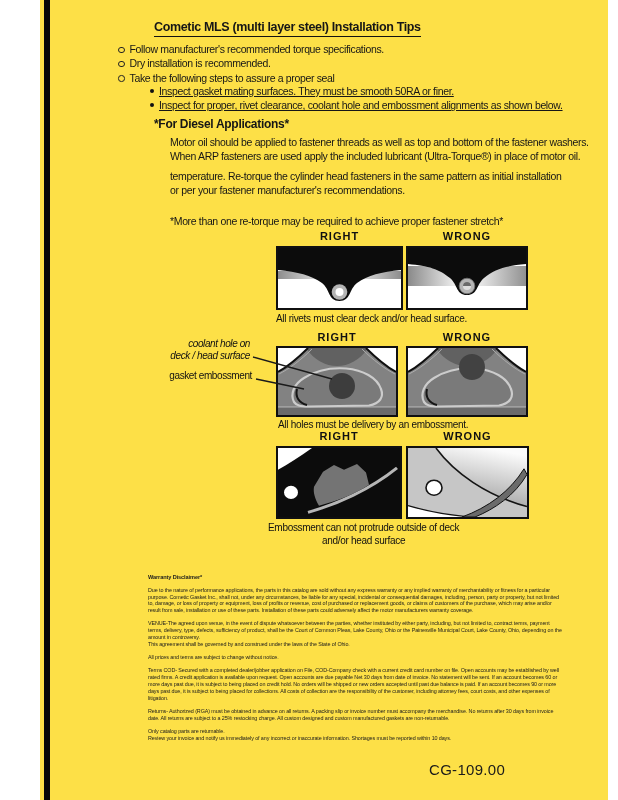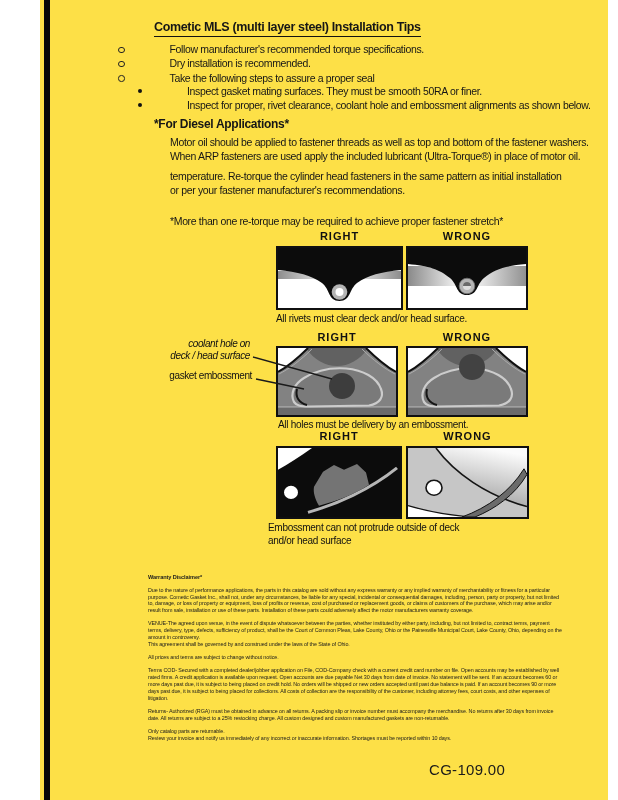--- a/index.html
+++ b/index.html
@@ -4,22 +4,22 @@
 <style>
   html,body{margin:0;padding:0;background:#fff;}
   .page{position:relative;width:568px;height:800px;background:#fde047;overflow:hidden;
         font-family:"Liberation Sans","DejaVu Sans",sans-serif;color:#161616;margin-left:40px;}
   .leftbar{position:absolute;left:4px;top:0;width:6px;height:800px;background:#070707;}
 
   .title{position:absolute;left:114px;top:20px;margin:0;font-size:12.5px;font-weight:bold;
          letter-spacing:-0.35px;display:inline-block;border-bottom:1.6px solid #111;padding-bottom:2px;white-space:nowrap;}
 
   .bullets{position:absolute;left:78px;top:42px;}
-  .subbullets{position:absolute;left:98px;top:84px;}
-  .b-item{display:flex;align-items:flex-start;line-height:14.3px;font-size:10.5px;letter-spacing:-0.35px;white-space:nowrap;gap:40px;}
+  .subbullets{position:absolute;left:110px;top:84px;text-decoration:underline;}
+  .b-item{display:flex;align-items:flex-start;line-height:14.3px;font-size:10.5px;letter-spacing:-0.35px;white-space:nowrap;}
   .b-circ{width:4.5px;height:4.5px;border:1.1px solid #222;border-radius:50%;margin:4.6px 5px 0 0;flex:0 0 auto;}
   .b-dot{width:4px;height:4px;background:#111;border-radius:50%;margin:5px 5px 0 0;flex:0 0 auto;}
 
   .h-diesel{position:absolute;left:114px;top:117px;margin:0;font-size:12px;font-weight:bold;letter-spacing:-0.3px;}
   .para{position:absolute;left:130px;font-size:10.5px;letter-spacing:-0.35px;line-height:14.2px;}
   .para .line{display:block;white-space:nowrap;}
   .p1{top:135px;} .p2{top:169px;} .note{top:214px;}
 
   .dlabel{position:absolute;font-size:11px;font-weight:bold;letter-spacing:1px;text-align:center;color:#111;}
   .dbox{position:absolute;border:2px solid #101010;background:#fff;}
@@ -206,21 +206,21 @@
       <path d="M0,61 C18,66.5 37,70.5 58,72.5" stroke="#141414" stroke-width="1.3" fill="none"></path>
       <path d="M28,0 H119 V62 C78,50 46,26 28,0 Z" fill="url(#g-g3w)"></path>
       <path d="M28,0 C46,26 78,50 119,62" stroke="#141414" stroke-width="1.6" fill="none"></path>
       <path d="M54,73 C80,63 102,46 116,22 L119,28 C107,50 86,65 67,73 Z" fill="#6b6b6b" stroke="#0d0d0d" stroke-width="1"></path>
       <circle cx="26" cy="42" r="8" fill="#ffffff" stroke="#141414" stroke-width="1.6"></circle>
     </svg>
   </div>
 
   <div class="caption" style="left:228px;top:521px;">
     <span class="line" style="display:block;">Embossment can not protrude outside of deck</span>
-    <span class="line" style="display:block;">and/or head surface</span>
+    <span class="line" style="display:block;text-align:center;">and/or head surface</span>
   </div>
 
   <div class="legal">
     <h3>Warranty Disclaimer*</h3>
     <p>Due to the nature of performance applications, the parts in this catalog are sold without any express warranty or any implied warranty of merchantability or fitness for a particular purpose.  Cometic Gasket Inc., shall not, under any circumstances, be liable for any special, incidental or consequential damages, including, person, party or property, but not limited to, damage, or loss of property or equipment, loss of profits or revenue, cost of purchased or replacement goods, or claims of customers of the purchase, which may arise and/or result from sale, installation or use of these parts.  Installation of these parts could adversely affect the motor manufacturers warranty coverage.</p>
     <p class="tight">VENUE-The agreed upon venue, in the event of dispute whatsoever between the parties, whether instituted by either party, including, but not limited to, contract terms, payment terms, delivery, type, defects, sufficiency of product, shall be the Court of Common Pleas, Lake County, Ohio or the Painesville Municipal Court, Lake County, Ohio, depending on the amount in controversy.</p>
     <p>This agreement shall be governed by and construed under the laws of the State of Ohio.</p>
     <p>All prices and terms are subject to change without notice.</p>
     <p>Terms COD- Secured with a completed dealer/jobber application on File, COD-Company check with a current credit card number on file.  Open accounts may be established by well rated firms.  A credit application is available upon request.  Open accounts are due payable Net 30 days from date of invoice.  No statement will be sent.  If an account becomes 60 or more days past due, it is subject to being placed on credit hold.  No orders will be shipped or new orders accepted until past due balance is paid.  If an account becomes 90 or more days past due, it is subject to being placed for collections.  All costs of collection are the responsibility of the customer, including attorney fees, court costs, and other expenses of litigation.</p>
     <p>Returns- Authorized (RGA) must be obtained in advance on all returns.  A packing slip or invoice number must accompany the merchandise.  No returns after 30 days from invoice date.  All returns are subject to a 25% restocking charge.  All custom designed and custom manufactured gaskets are non-returnable.</p>

